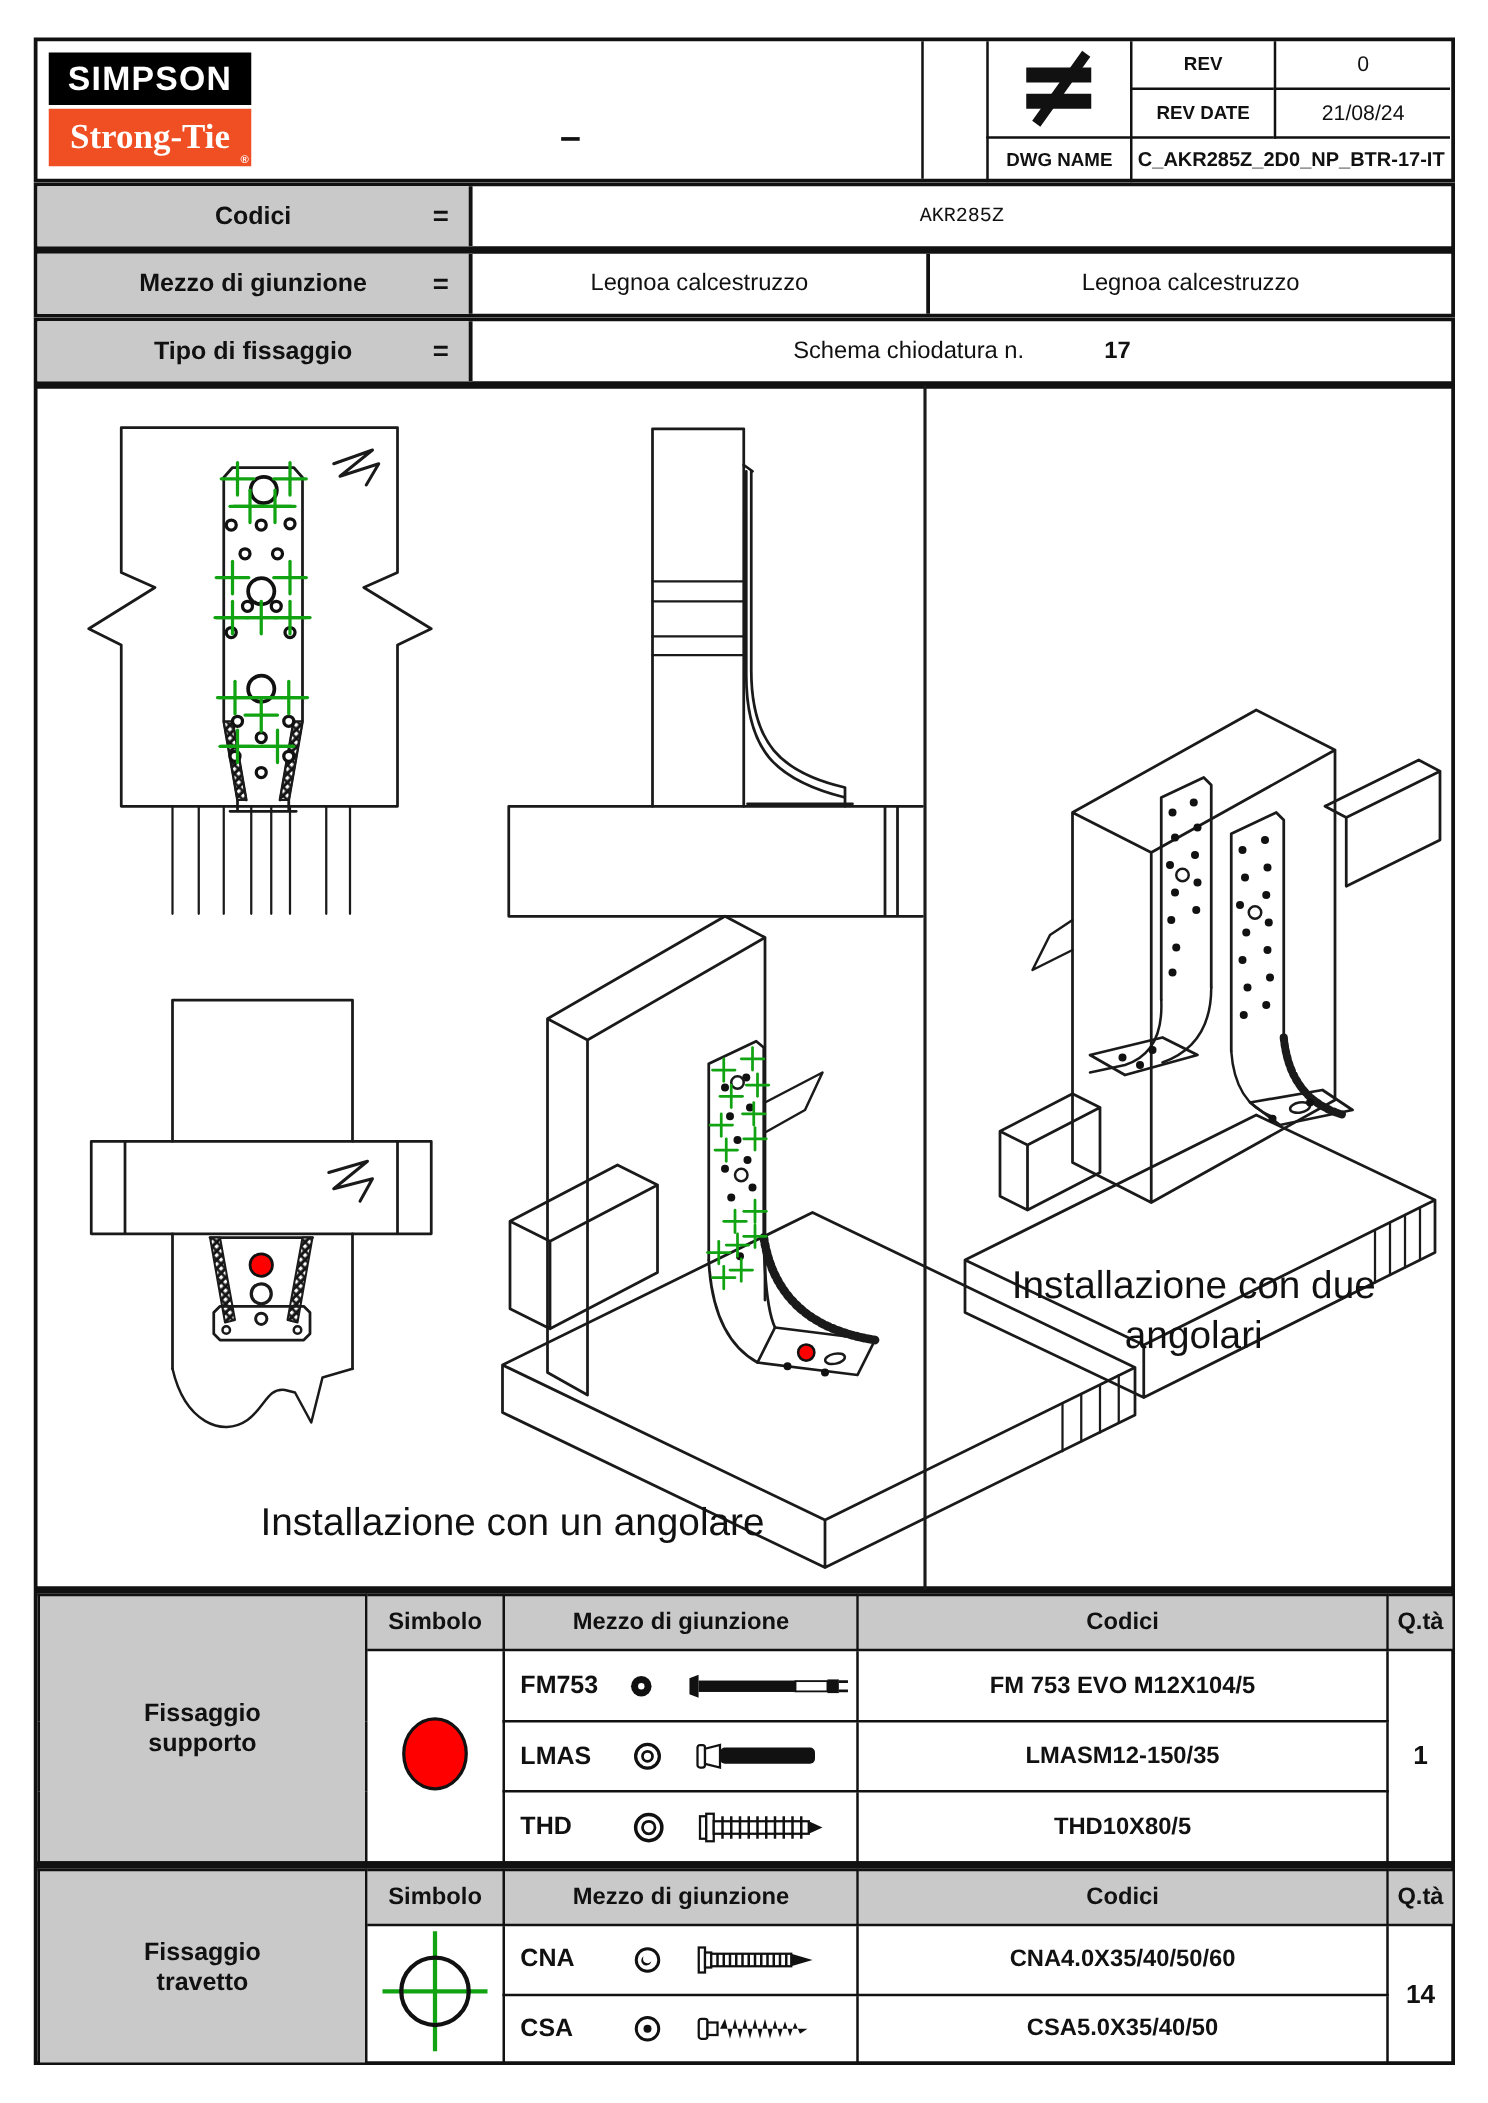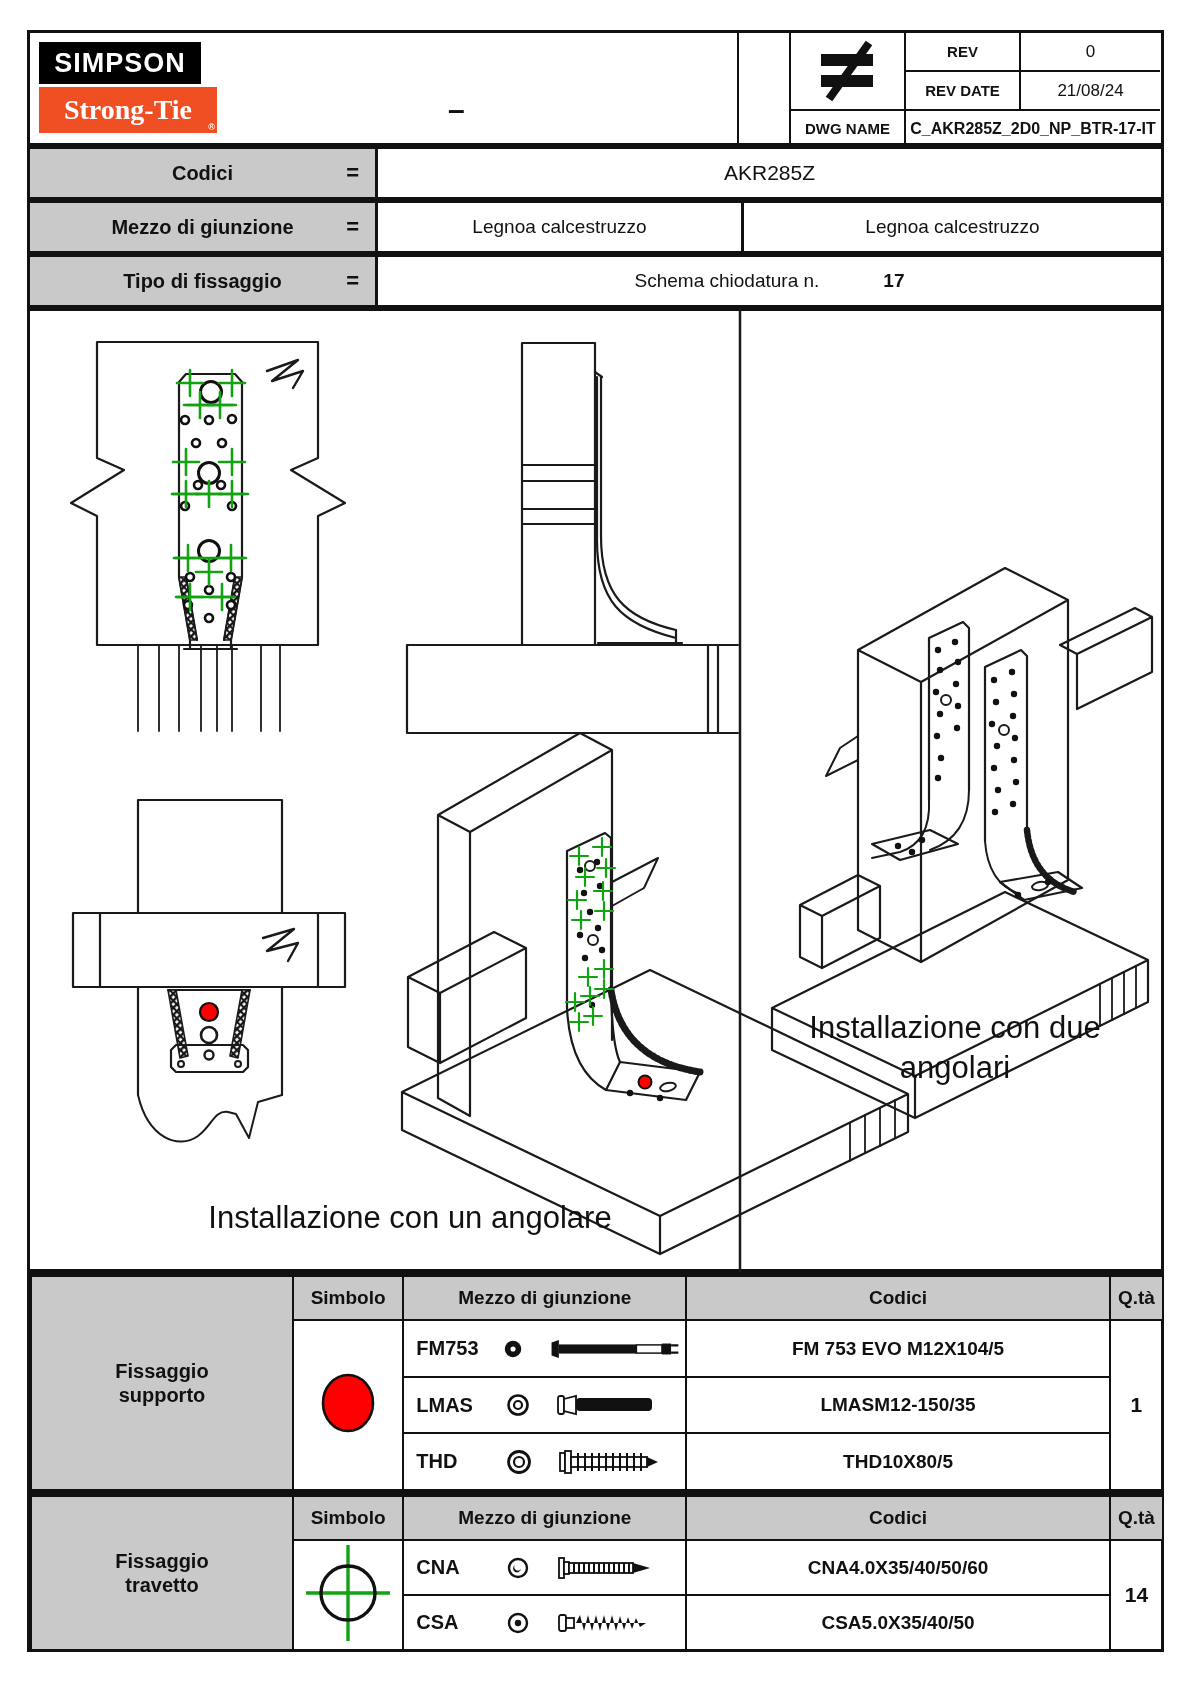--- a/index.html
+++ b/index.html
@@ -4,21 +4,21 @@
 <style>
   html,body{margin:0;padding:0;background:#fff;}
   .page{position:relative;width:1190px;height:1682px;background:#fff;
         font-family:"Liberation Sans", sans-serif;color:#111;overflow:hidden;}
   .abs{position:absolute;box-sizing:border-box;}
   .bx{border:3px solid #111;background:#fff;}
   
   .logo-top{background:#000;color:#fff;font-weight:bold;font-size:27px;letter-spacing:1px;
             width:162px;height:42px;display:flex;align-items:center;justify-content:center;}
   .logo-bottom{background:#f04f24;color:#fff;font-weight:bold;font-size:28px;
-            font-family:"Liberation Serif", serif;width:178px;height:46px;margin-top:3px;
+            font-family:"Liberation Serif", serif;width:162px;height:46px;margin-top:3px;
             display:flex;align-items:center;justify-content:center;position:relative;}
   .logo-bottom .reg{position:absolute;right:2px;bottom:1px;font-size:9px;font-family:"Liberation Sans",sans-serif;}
   .title-dash{font-size:30px;font-weight:bold;}
   .rev-grid{display:grid;grid-template-columns:50px 115px 115px 141px;grid-template-rows:39px 39px 35px;
             height:100%;}
   .rev-grid .c{box-sizing:border-box;border-left:2px solid #111;border-bottom:2px solid #111;
             display:flex;align-items:center;justify-content:center;font-size:15px;}
   .rev-grid .nob{border-bottom:none;}
   .lbl{font-weight:bold;}
   
@@ -73,21 +73,21 @@
         <div class="c nob" style="grid-column:3/5;font-size:16px;font-weight:bold;">C_AKR285Z_2D0_NP_BTR-17-IT</div>
       </div>
     </div>
   </div>
 
   <div class="abs bx" style="left:27px;top:146px;width:1137px;height:54px;display:flex;">
     <div class="spec-label" style="width:345px;">
       <span>Codici</span>
       <span class="eq">=</span>
     </div>
-    <div class="spec-val" style="flex:1;font-size:21px;">AKR285Z</div>
+    <div class="spec-val" style="flex:1;font-size:16px;font-family:Liberation Mono, monospace;">AKR285Z</div>
   </div>
 
   <div class="abs bx" style="left:27px;top:200px;width:1137px;height:54px;display:flex;">
     <div class="spec-label" style="width:345px;">
       <span>Mezzo di giunzione</span>
       <span class="eq">=</span>
     </div>
     <div class="spec-val" style="width:363px;border-right:3px solid #111;">Legnoa calcestruzzo</div>
     <div class="spec-val" style="flex:1;">Legnoa calcestruzzo</div>
   </div>

